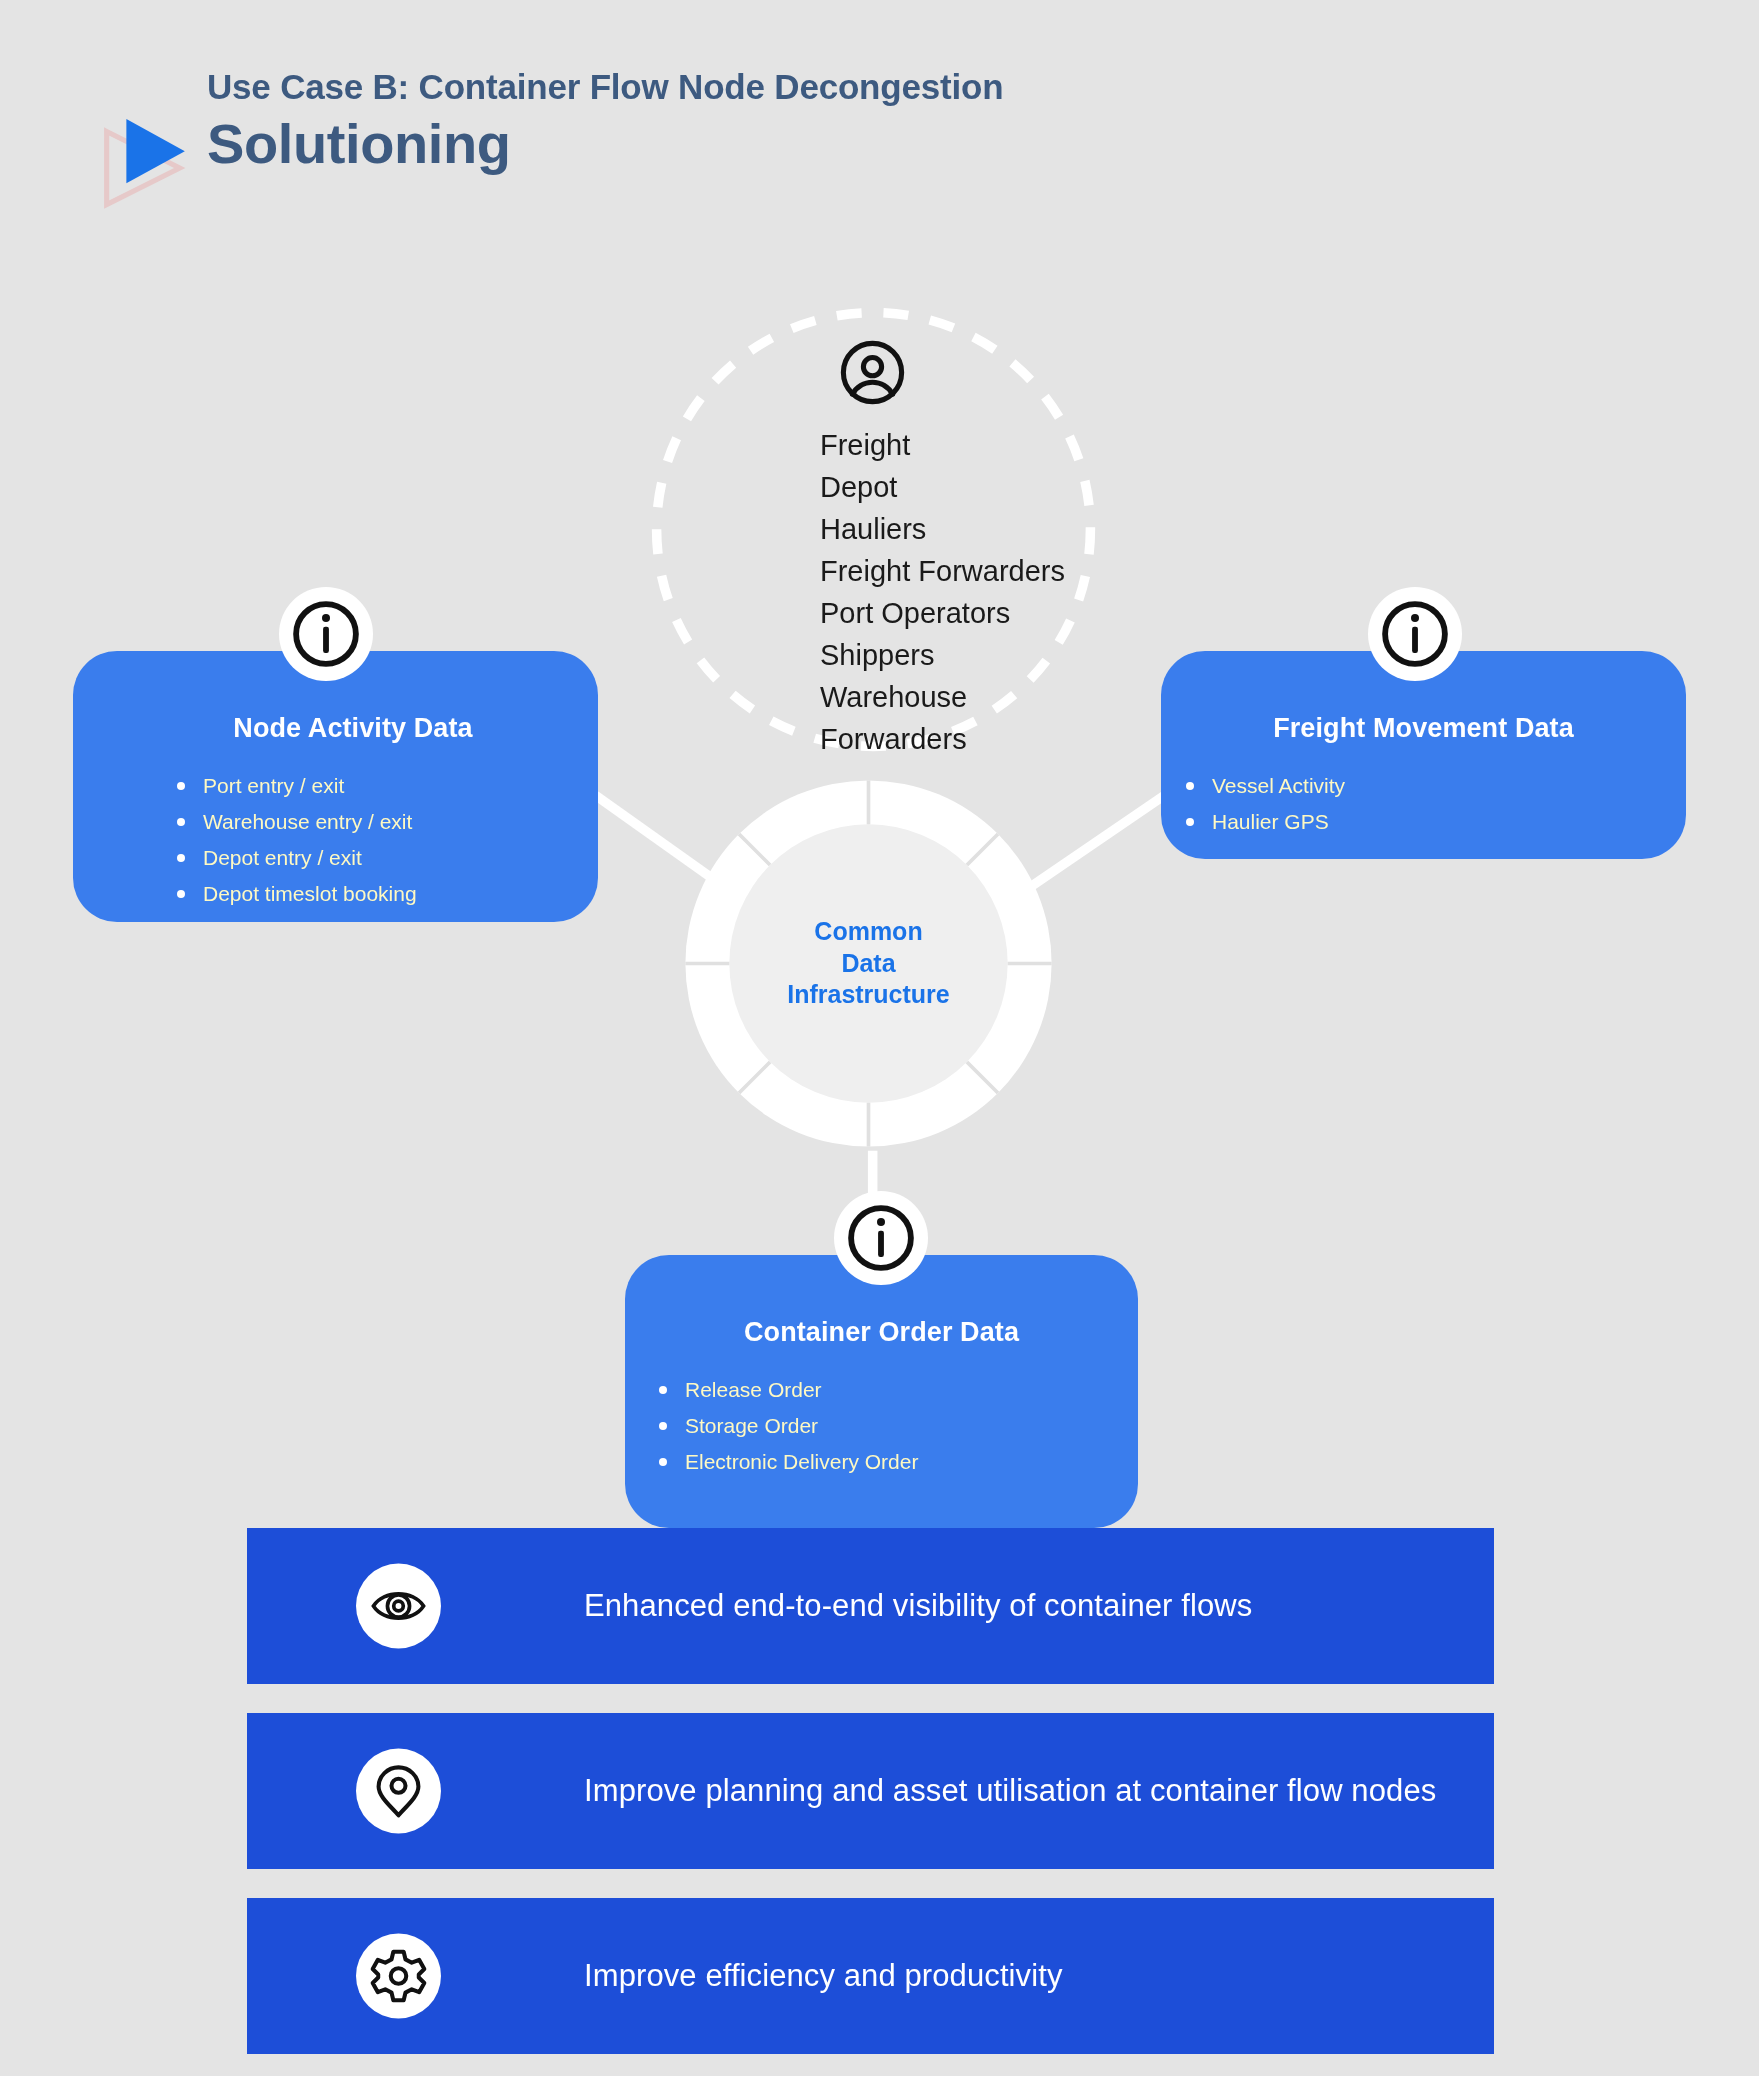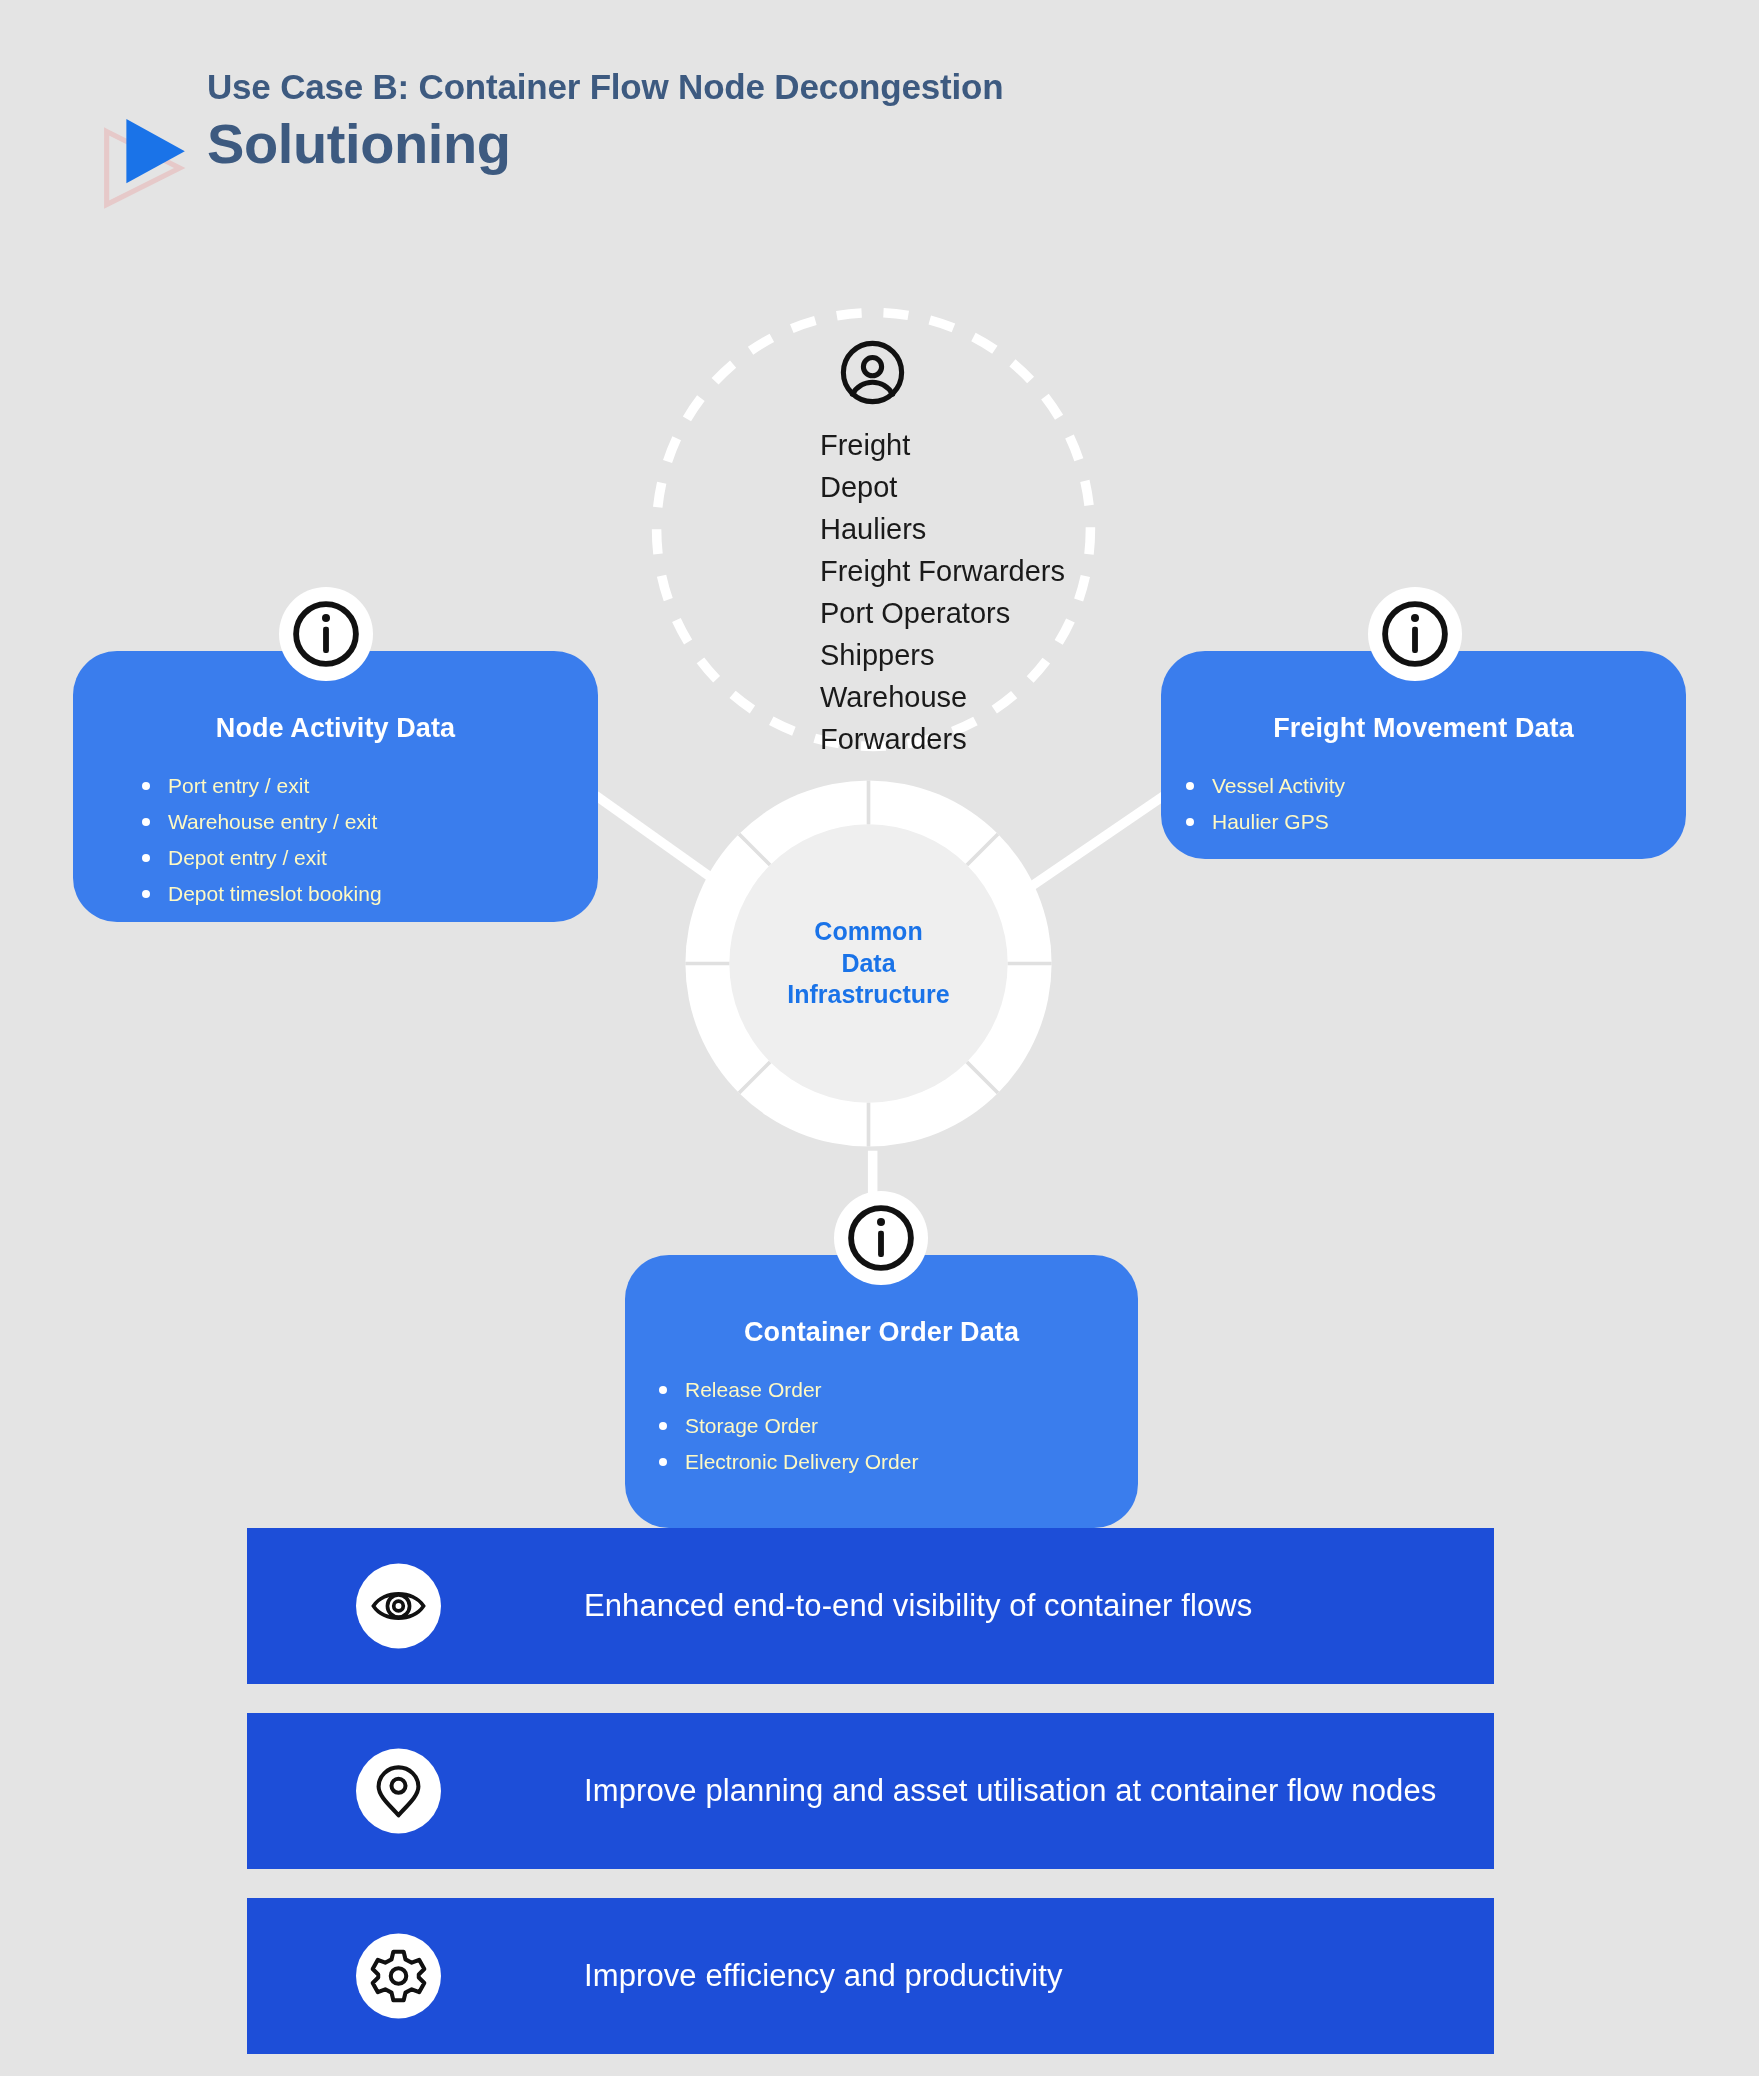--- a/index.html
+++ b/index.html
@@ -144,21 +144,21 @@
   .card ul li::before {
     content: "";
     position: absolute;
     left: 5.9px;
     top: 14.7px;
     width: 8px; height: 8px;
     border-radius: 50%;
     background: #ffffff;
   }
 
-  .card-node   { left: 73px;  top: 651px;  width: 525px; height: 271px; }
+  .card-node   { left: 73px;  top: 651px;  width: 525px; height: 271px; padding-left: 35px; }
   .card-node .card-title { margin-top: 62px; }
   .card-node ul { margin-top: 23.5px; margin-left: 63px; }
 
   .card-freight { left: 1161px; top: 651px; width: 525px; height: 208px; }
   .card-freight .card-title { margin-top: 62px; }
   .card-freight ul { margin-top: 23.5px; margin-left: 19px; }
 
   .card-order  { left: 625px;  top: 1255px; width: 513px; height: 273px; }
   .card-order .card-title { margin-top: 62px; }
   .card-order ul { margin-top: 23.5px; margin-left: 28px; }

